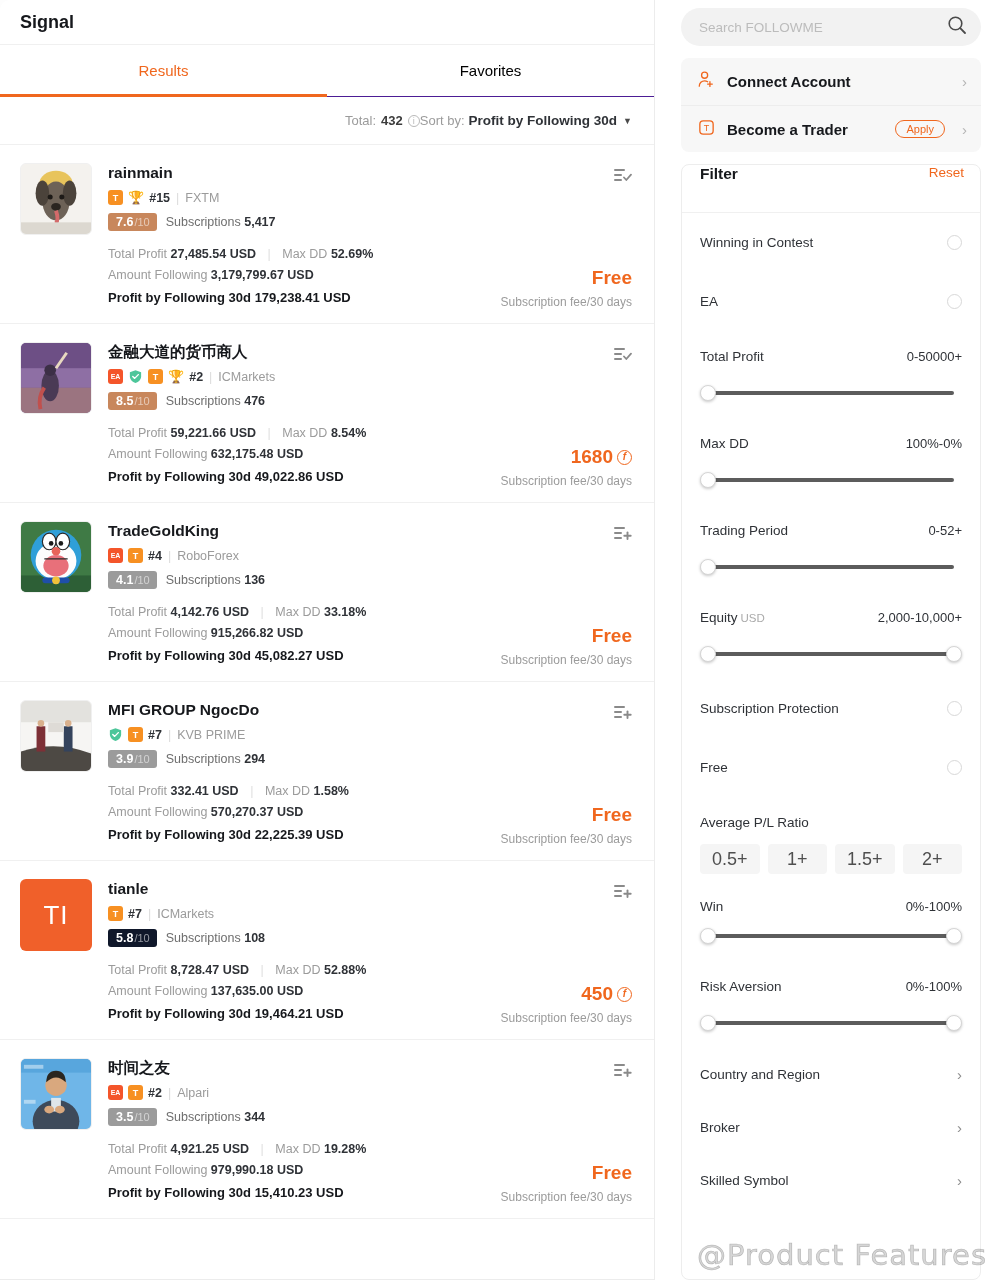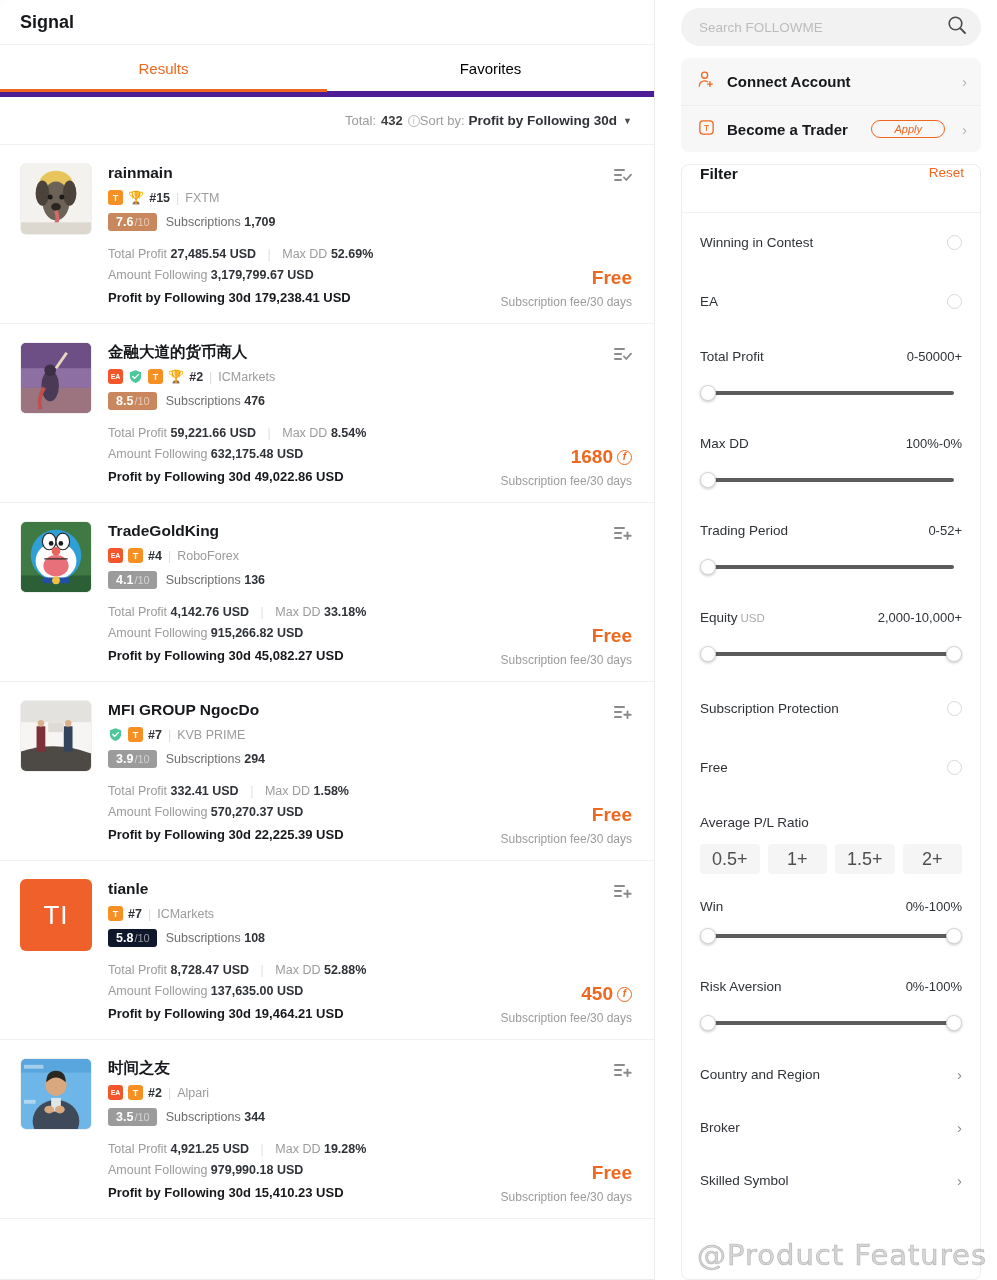--- a/index.html
+++ b/index.html
@@ -20,21 +20,21 @@
     border-top-left-radius: 10px;
     display: flex; flex-direction: column;
     overflow: hidden;
   }
   .panel-title {
     height: 45px; display: flex; align-items: center;
     padding-left: 20px;
     font-size: 18px; font-weight: bold; color: #16181c;
     border-bottom: 1px solid #f0f0f0;
   }
-  .tabs { display: flex; height: 52px; border-bottom: 6px solid #4c1d95; position: relative; }
+  .tabs { display: flex; height: 52px; border-bottom: 1px solid #4c1d95; position: relative; }
   .tab {
     flex: 1; display: flex; align-items: center; justify-content: center;
     font-size: 15px; color: #000000; cursor: pointer; position: relative;
   }
   .tab.active { color: #f0671e; font-weight: normal; }
   .tab.active::after {
     content: ""; position: absolute; bottom: -1px; left: 0; right: 0;
     height: 3px; background: #f0671e;
   }
   .subbar {
@@ -128,21 +128,21 @@
   .search-box input::placeholder { color: #bcbcbc; }
   .quick-card { background: #f7f7f7; border-radius: 8px; overflow: hidden; }
   .quick-row {
     height: 47px; display: flex; align-items: center; padding: 0 14px 0 16px; gap: 11px;
     cursor: pointer;
   }
   .quick-row + .quick-row { border-top: 1px solid #ededed; }
   .quick-label { flex: 1; font-size: 15px; font-weight: bold; color: #16181c; }
   .apply-pill {
     border: 1px solid #f0671e; color: #f0671e; border-radius: 11px;
-    font-size: 11px; padding: 2px 22px; margin-right: 6px; font-style: italic;
+    font-size: 11px; padding: 2px 10px; margin-right: 6px;
   }
   .chev { color: #b5b5b5; font-size: 15px; }
   .chev-dark { color: #8d8d8d; }
 
   .filter-card {
     border: 1px solid #ededed; border-radius: 8px; flex: 1;
     display: flex; flex-direction: column; overflow: hidden;
   }
   .filter-head {
     height: 48px; display: flex; justify-content: space-between;
@@ -242,21 +242,21 @@
               <span class="bdg-trophy">🏆</span>
         <span class="rank">#15</span>
         <span class="sep-v">|</span>
         <span class="broker">FXTM</span>
       </div>
       <div class="score-row">
         <span class="score hi">
                 <span>7.6</span>
                 <span class="den">/10</span>
               </span>
-        <span class="subs"><span>Subscriptions</span> <b>1,709</b></span>
+        <span class="subs"><span>Subscriptions</span> <b>5,417</b></span>
       </div>
       <div class="stats">
         <div class="stat-line">
           <span>Total Profit</span>
           <b>27,485.54 USD</b>
           <span class="pipe">|</span>
           <span>Max DD</span>
           <b>52.69%</b>
         </div>
         <div class="stat-line">

